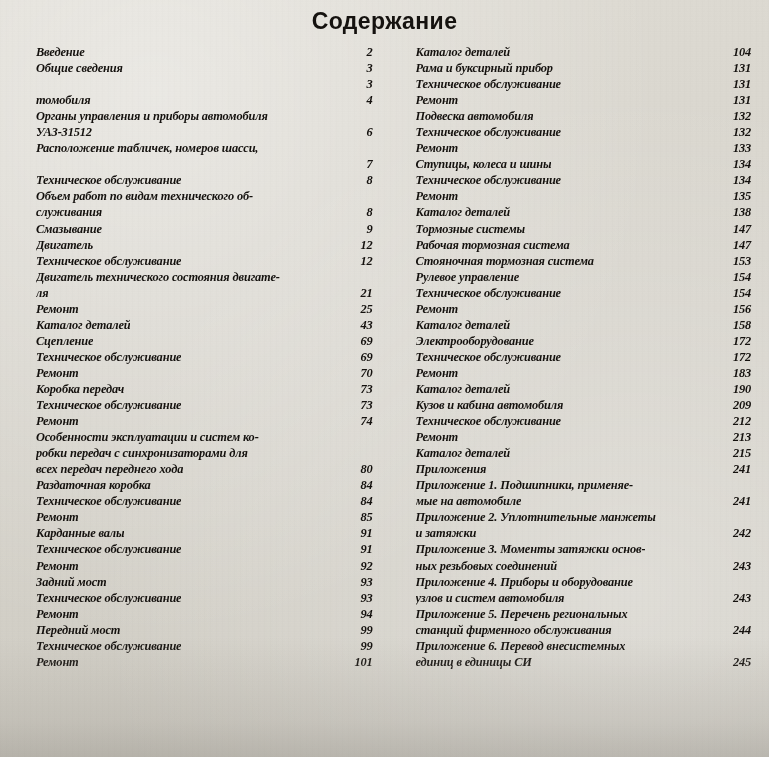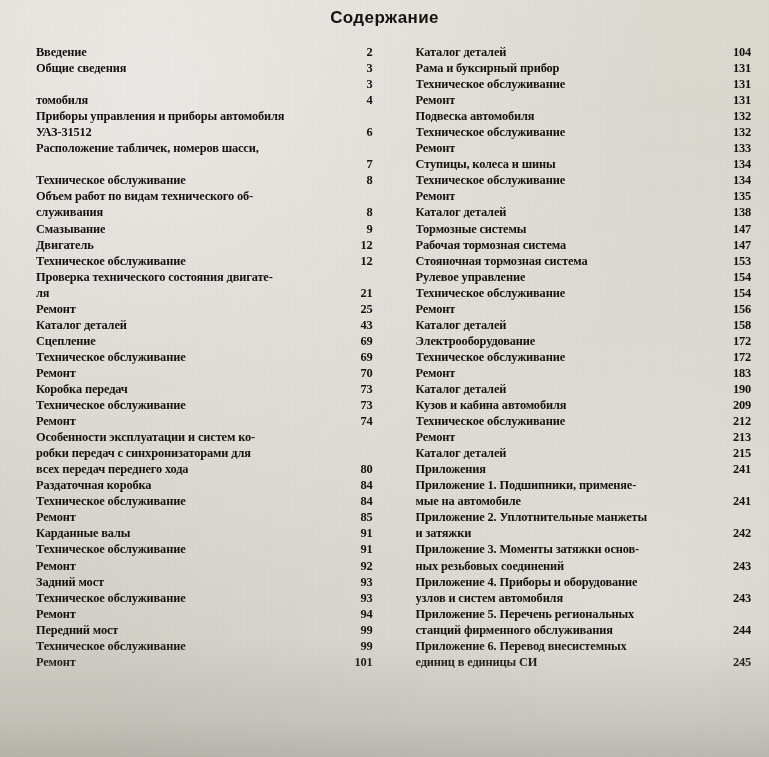--- a/index.html
+++ b/index.html
@@ -39,33 +39,34 @@
     background: linear-gradient(180deg, rgba(180,176,168,0) 0%, rgba(170,166,158,0.35) 70%, rgba(150,146,138,0.45) 100%);
     pointer-events: none;
   }
   h1.title {
     position: absolute;
     top: 8px;
     left: 0;
     right: 0;
     text-align: center;
     font-family: "Liberation Sans", sans-serif;
-    font-size: 17px;
+    font-size: 23px;
     font-weight: bold;
     letter-spacing: 0.4px;
     color: #15120f;
     margin: 0;
   }
   .columns {
     position: absolute;
     top: 44px;
     left: 0;
     right: 0;
     display: flex;
     gap: 0;
+    font-style: italic;
   }
   .col {
     width: 50%;
     box-sizing: border-box;
   }
   .col.left { padding-left: 36px; padding-right: 12px; }
   .col.right { padding-left: 31px; padding-right: 18px; }
 
   .toc-entry {
     display: block;
@@ -143,21 +144,21 @@
         </div>
         <div class="toc-entry">
           <div class="row">
             <span class="label">томобиля</span>
             <span class="leader"></span>
             <span class="page-num">4</span>
           </div>
         </div>
         <div class="toc-entry">
           <div class="row">
-            <span class="label">Приборы управления и приборы автомобиля</span>
+            <span class="label">Органы управления и приборы автомобиля</span>
           </div>
         </div>
         <div class="toc-entry">
           <div class="row">
             <span class="label">УАЗ-31512</span>
             <span class="leader"></span>
             <span class="page-num">6</span>
           </div>
         </div>
         <div class="toc-entry">
@@ -206,21 +207,21 @@
         </div>
         <div class="toc-entry">
           <div class="row">
             <span class="label">Техническое обслуживание</span>
             <span class="leader"></span>
             <span class="page-num">12</span>
           </div>
         </div>
         <div class="toc-entry">
           <div class="row">
-            <span class="label">Проверка технического состояния двигате-</span>
+            <span class="label">Двигатель технического состояния двигате-</span>
           </div>
         </div>
         <div class="toc-entry">
           <div class="row">
             <span class="label">ля</span>
             <span class="leader"></span>
             <span class="page-num">21</span>
           </div>
         </div>
         <div class="toc-entry">

